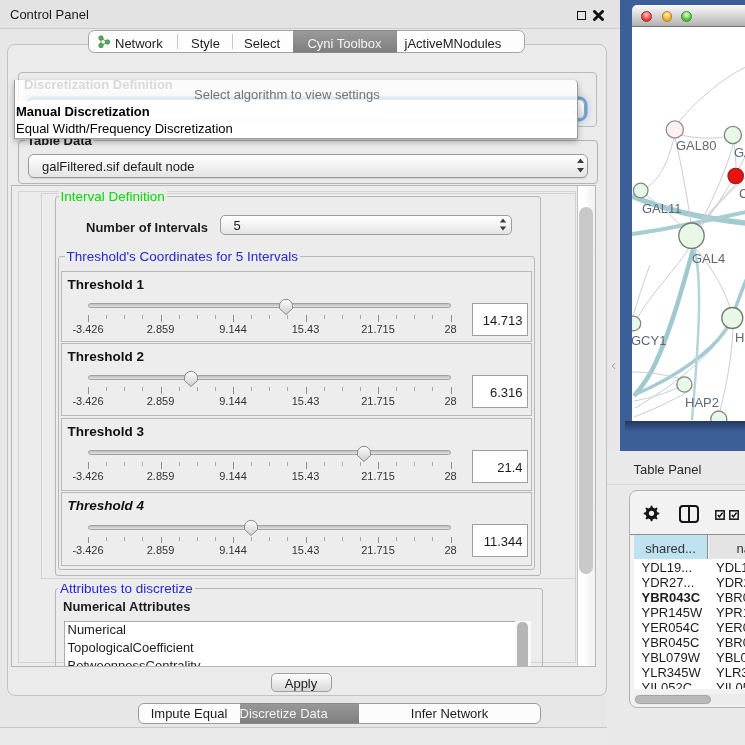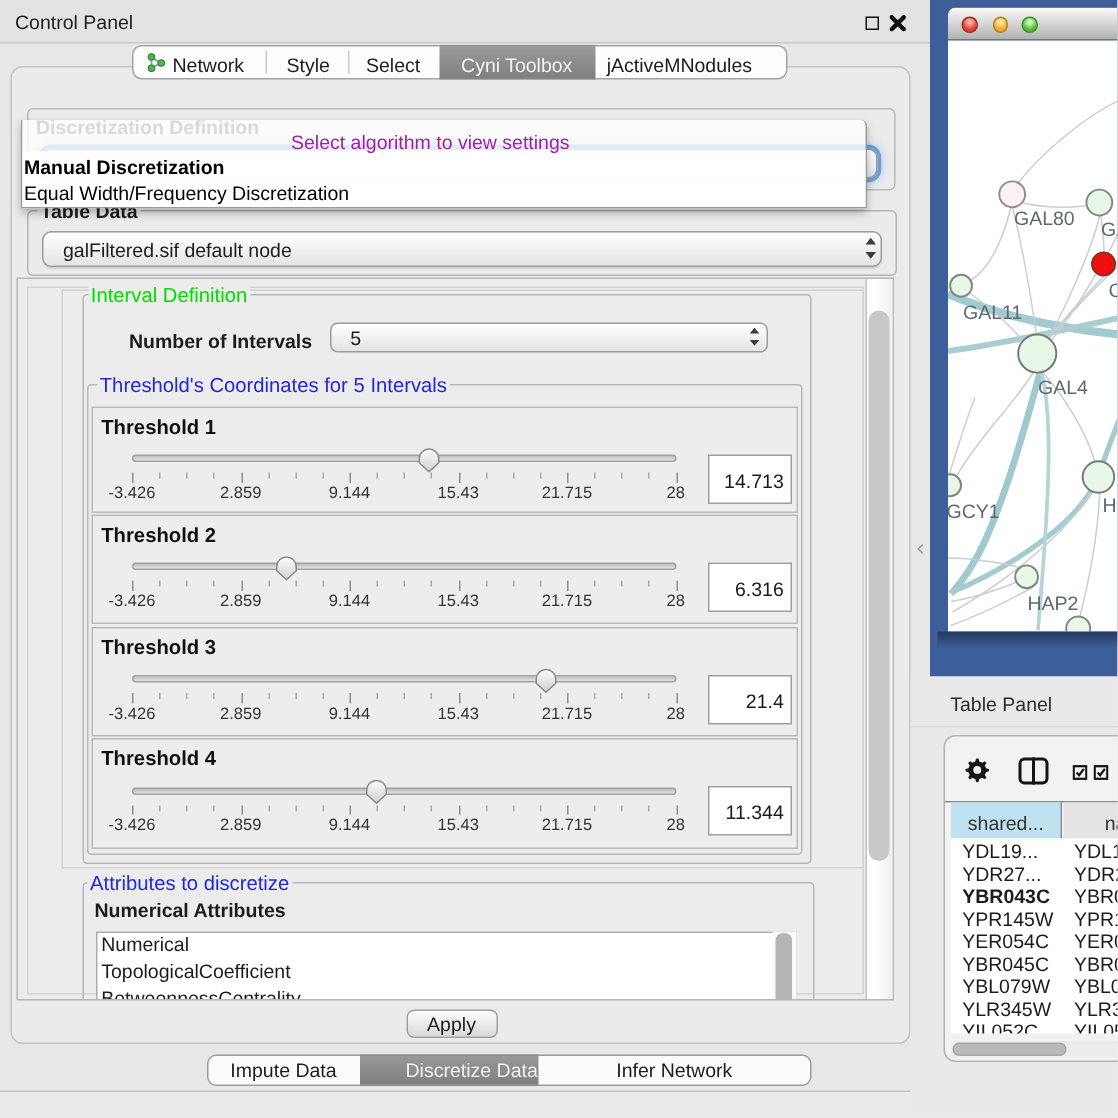--- a/index.html
+++ b/index.html
@@ -39,21 +39,21 @@
 
 <div class="abs" style="left:18px;top:72px;width:579px;height:54.5px;border:1px solid #b9b9b9;border-radius:4px;"></div>
 <div class="abs t13 b" style="left:24px;top:77px;color:#555;">Discretization Definition</div>
 
 <div class="abs" style="left:27.5px;top:99px;width:557px;height:19.5px;border-radius:6px;background:linear-gradient(#ffffff,#dfe5ec);border:1px solid #9c9c9c;box-shadow:0 0 0 2.5px #6b9fd8, 0 0 6px 3px rgba(95,150,214,0.35);"></div>
 <svg class="abs" style="left:571px;top:102.5px;" width="7" height="12" viewBox="0 0 7 12">
     <path d="M3.5 0.5 L6.3 4 H0.7 Z M3.5 11.5 L6.3 8 H0.7 Z" fill="#333"></path>
   </svg>
 
 <div class="abs" id="popup" style="z-index:50;left:14px;top:80px;width:563.5px;height:58.5px;background:rgba(255,255,255,0.78);border:1px solid rgba(125,125,125,0.75);border-top:none;border-top-right-radius:4px;box-shadow:0 3px 6px rgba(0,0,0,0.28);"></div>
-<div class="abs t13" style="z-index:51;left:194px;top:87px;color:#a21caf;">Select algorithm to view settings</div>
+<div class="abs t13" style="z-index:51;left:194px;top:87px;color:#737373;">Select algorithm to view settings</div>
 <div class="abs" style="z-index:50;left:15px;top:101px;width:561.5px;height:37px;background:rgba(255,255,255,0.9);"></div>
 <div class="abs t13 b" style="z-index:51;left:16px;top:104px;color:#000;">Manual Discretization</div>
 <div class="abs t13" style="z-index:51;left:16px;top:120.5px;color:#000;">Equal Width/Frequency Discretization</div>
 
 <div class="abs" style="left:18px;top:139.5px;width:580px;height:44px;border:1px solid #b4b4b4;border-radius:4px;"></div>
 <div class="abs t13 b" style="left:25px;top:132.5px;background:#ebebeb;padding:0 2px;">Table Data</div>
 <div class="abs" style="left:27.5px;top:153.5px;width:560.5px;height:24.5px;border-radius:6px;background:linear-gradient(#ffffff,#e4e4e4);border:1px solid #9c9c9c;box-shadow:0 1px 1px rgba(0,0,0,0.12);"></div>
 <div class="abs t13" style="left:42px;top:159px;">galFiltered.sif default node</div>
 <svg class="abs" style="left:576px;top:158px;" width="9" height="15" viewBox="0 0 9 15">
     <path d="M4.5 0.5 L8 5 H1 Z M4.5 14.5 L8 10 H1 Z" fill="#3c3c3c"></path>
@@ -192,21 +192,21 @@
             <stop offset="0" stop-color="#fdfdfd"></stop>
             <stop offset="1" stop-color="#cfcfcf"></stop>
           </linearGradient>
         </defs>
         <path d="M1.5 7.8 a6.5 6.5 0 0 1 13 0 l0 2.7 L8 16.5 L1.5 10.5 Z" fill="url(#g3)" stroke="#898989" stroke-width="1"></path>
       </svg>
 <div class="abs" style="left:410px;top:31px;width:56px;height:33px;background:#fff;border:1px solid #9e9e9e;"></div>
 <div class="abs t13" style="left:410px;top:41px;width:51px;text-align:right;">21.4</div>
 </div>
 <div class="abs" style="left:48.5px;top:306.0px;width:471px;height:73.5px;border:1px solid #b9b9b9;background:#ededed;">
-<div class="abs b" style="left:6px;top:5px;font-size:13.5px;color:#111;white-space:nowrap;">Threshold 4</div>
+<div class="abs b" style="left:6px;top:5px;font-size:13.5px;color:#111;white-space:nowrap;font-style:italic;">Threshold 4</div>
 <div class="abs" style="left:26.5px;top:31.5px;width:362.5px;height:5px;border-radius:2.5px;background:linear-gradient(#bdbdbd,#e3e3e3);border:1px solid #a2a2a2;"></div>
 <div class="abs" style="left:26.5px;top:43.5px;width:1px;height:6.5px;background:#8f8f8f;"></div>
 <div class="abs" style="left:44.6px;top:43.5px;width:1px;height:4px;background:#a8a8a8;"></div>
 <div class="abs" style="left:62.8px;top:43.5px;width:1px;height:4px;background:#a8a8a8;"></div>
 <div class="abs" style="left:80.9px;top:43.5px;width:1px;height:4px;background:#a8a8a8;"></div>
 <div class="abs" style="left:99.0px;top:43.5px;width:1px;height:6.5px;background:#8f8f8f;"></div>
 <div class="abs" style="left:117.1px;top:43.5px;width:1px;height:4px;background:#a8a8a8;"></div>
 <div class="abs" style="left:135.2px;top:43.5px;width:1px;height:4px;background:#a8a8a8;"></div>
 <div class="abs" style="left:153.4px;top:43.5px;width:1px;height:4px;background:#a8a8a8;"></div>
 <div class="abs" style="left:171.5px;top:43.5px;width:1px;height:6.5px;background:#8f8f8f;"></div>
@@ -250,22 +250,22 @@
 <div class="abs" style="left:502.5px;top:434.5px;width:16px;height:60px;background:#fafafa;"></div>
 <div class="abs" style="left:505px;top:435.5px;width:11px;height:56px;border-radius:5px;background:#b5b5b5;"></div>
 <div class="abs" style="left:564.5px;top:0;width:20.5px;height:482px;background:linear-gradient(to right,#ffffff 30%,#ededed);border-left:1px solid #c2c2c2;"></div>
 <div class="abs" style="left:566.5px;top:21px;width:14px;height:367px;border-radius:7px;background:#c8c8c8;"></div>
 </div>
 
 <div class="abs" style="left:270.5px;top:672.5px;width:61px;height:19px;border-radius:5px;background:linear-gradient(#fefefe,#d8d8d8);border:1px solid #9f9f9f;text-align:center;"><span class="t13" style="line-height:17px;">Apply</span></div>
 
 <div class="abs" style="left:138px;top:702.5px;width:403px;height:21px;background:#fcfcfc;border:1px solid #9a9a9a;border-radius:6px;"></div>
 <div class="abs" style="left:239.5px;top:702.5px;width:119px;height:21px;background:linear-gradient(#989898,#7f7f7f);border-top:1px solid #8a8a8a;border-bottom:1px solid #8a8a8a;"></div>
-<div class="abs t13" style="left:138px;top:706px;width:102px;text-align:center;">Impute Data</div>
-<div class="abs t13" style="left:239.5px;top:706px;width:119px;text-align:right;color:#f2f2f2;">Discretize Data</div>
+<div class="abs t13" style="left:138px;top:706px;width:102px;text-align:center;">Impute Equal</div>
+<div class="abs t13" style="left:239.5px;top:706px;width:119px;text-align:left;color:#f2f2f2;">Discretize Data</div>
 <div class="abs t13" style="left:358.5px;top:706px;width:182px;text-align:center;">Infer Network</div>
 
 <div class="abs" style="left:0;top:727px;width:620px;height:1px;background:#c6c6c6;"></div>
 <div class="abs" style="left:0;top:728px;width:620px;height:17px;background:#eaeaea;"></div>
 
 <svg class="abs" style="left:610.5px;top:362px;" width="5" height="8" viewBox="0 0 5 8">
     <path d="M4.2 1 L1.2 4 L4.2 7" stroke="#9a9a9a" stroke-width="1" fill="none"></path>
   </svg>
 
 <div class="abs" id="bluewin" style="left:620px;top:0;width:125px;height:451px;background:#3d5f99;"></div>

